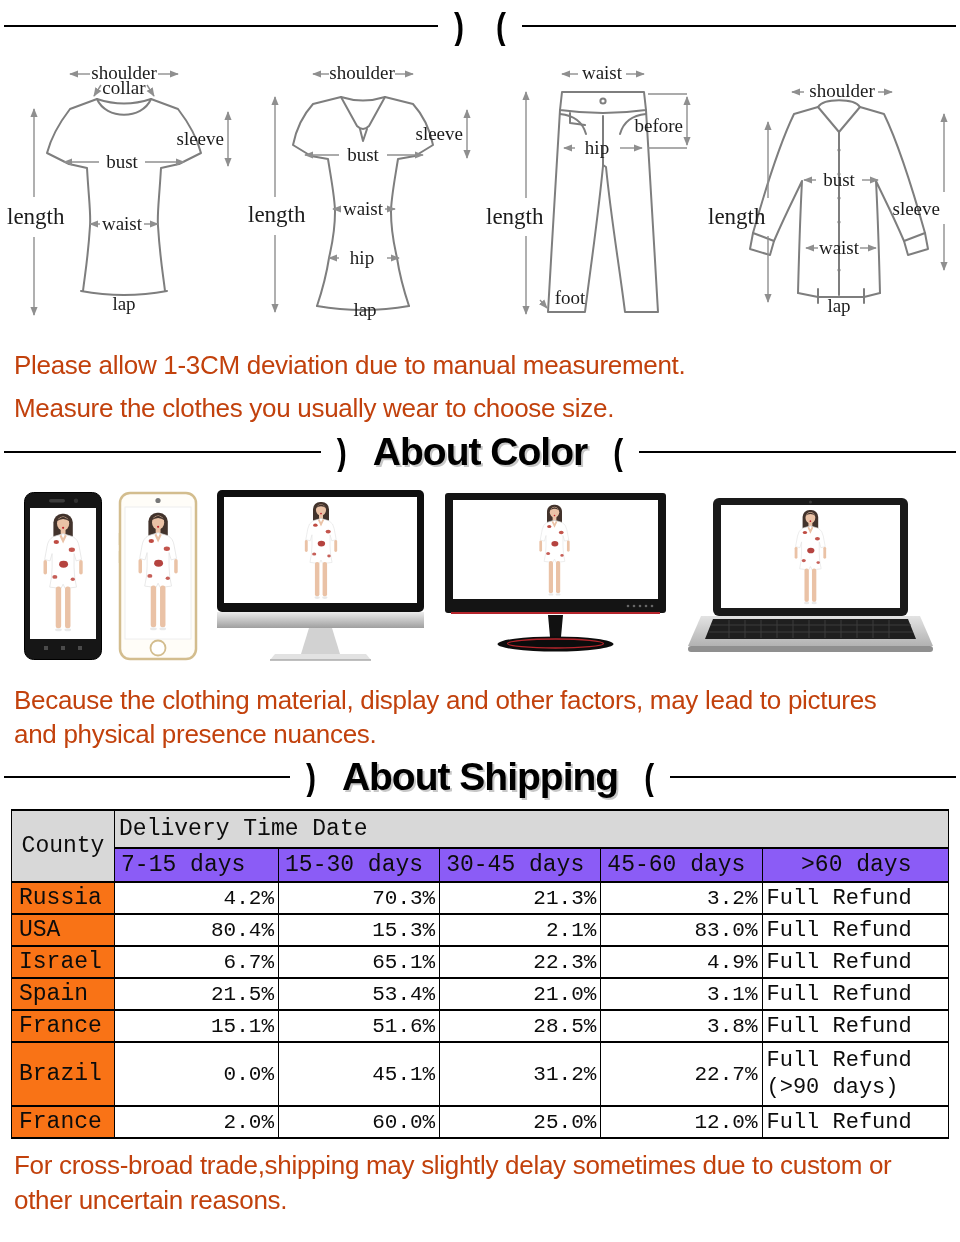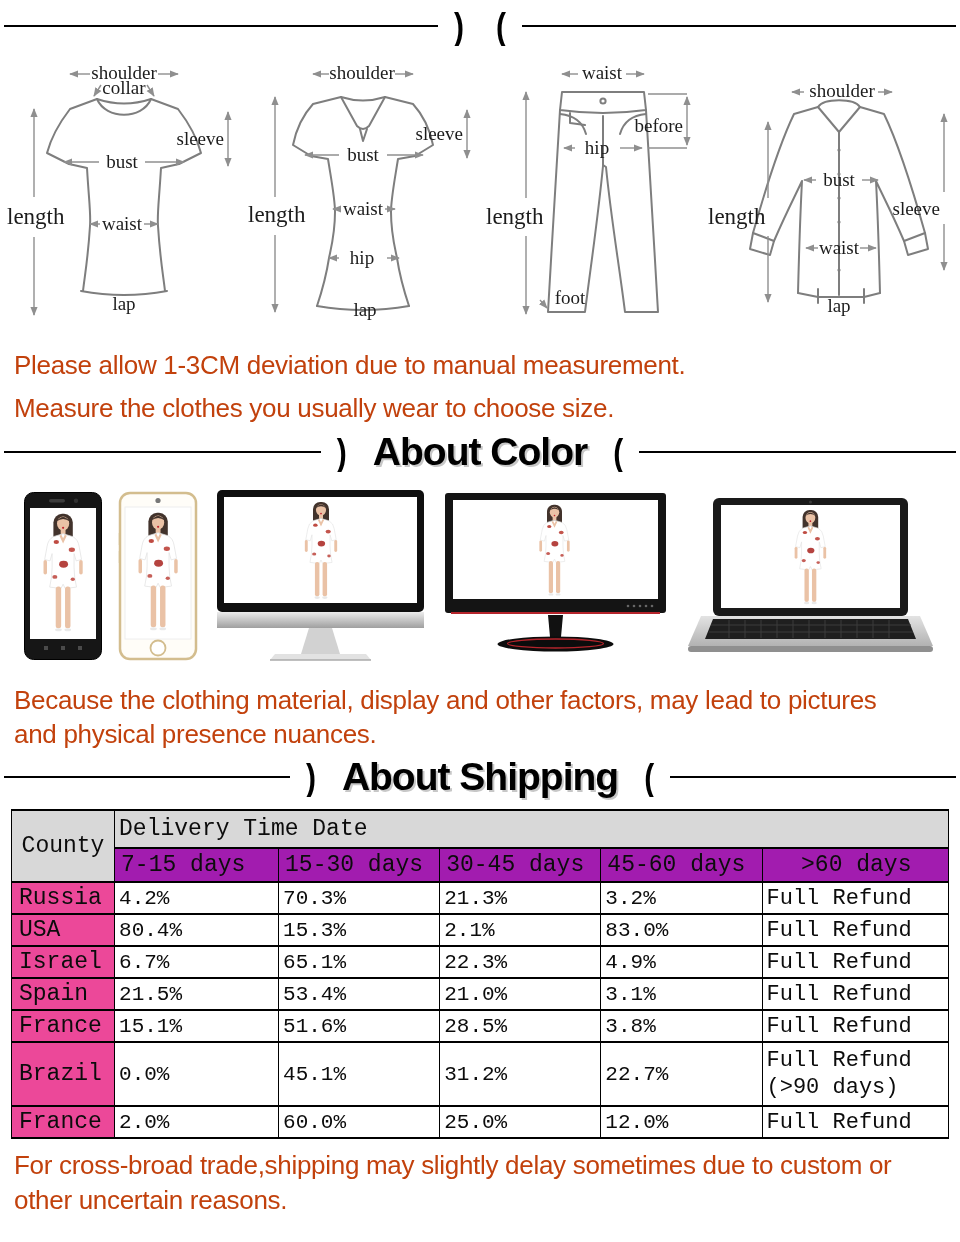--- a/index.html
+++ b/index.html
@@ -36,24 +36,24 @@
     width:938px; margin:6px 11px 0 11px; border-collapse:collapse;
     font-family:"Liberation Mono","DejaVu Sans Mono",monospace; table-layout:fixed;
   }
   table.ship th, table.ship td {
     border:2px solid #000; border-left-width:1px; border-right-width:1px;
     font-weight:normal; font-size:21px; color:#0c0c0c; padding:0 4px;
   }
   table.ship .hdr { background:#d8d8d8; }
   table.ship th.group { font-size:23px; text-align:left; height:38px; }
   table.ship th.corner { font-size:23px; text-align:center; }
-  table.ship th.days { background:#a21caf; font-size:23px; text-align:left; height:34px; padding-left:6px; }
+  table.ship th.days { background:#8b5cf6; font-size:23px; text-align:left; height:34px; padding-left:6px; }
   table.ship th.days.center { text-align:center; }
-  table.ship td.country { background:#ec4899; font-size:23px; text-align:left; padding-left:7px; height:32px; }
-  table.ship td.val { text-align:left; }
+  table.ship td.country { background:#f97316; font-size:23px; text-align:left; padding-left:7px; height:32px; }
+  table.ship td.val { text-align:right; }
   table.ship td.refund { font-size:22px; white-space:pre-line; line-height:1.25; }
   table.ship tr.tall td { height:64px; }
 </style>
 </head>
 <body>
 
 <svg width="0" height="0" style="position:absolute" aria-hidden="true">
   <defs>
     <g id="model">
       <rect x="20" y="5" width="20" height="33" rx="9" fill="#42332c"></rect>

